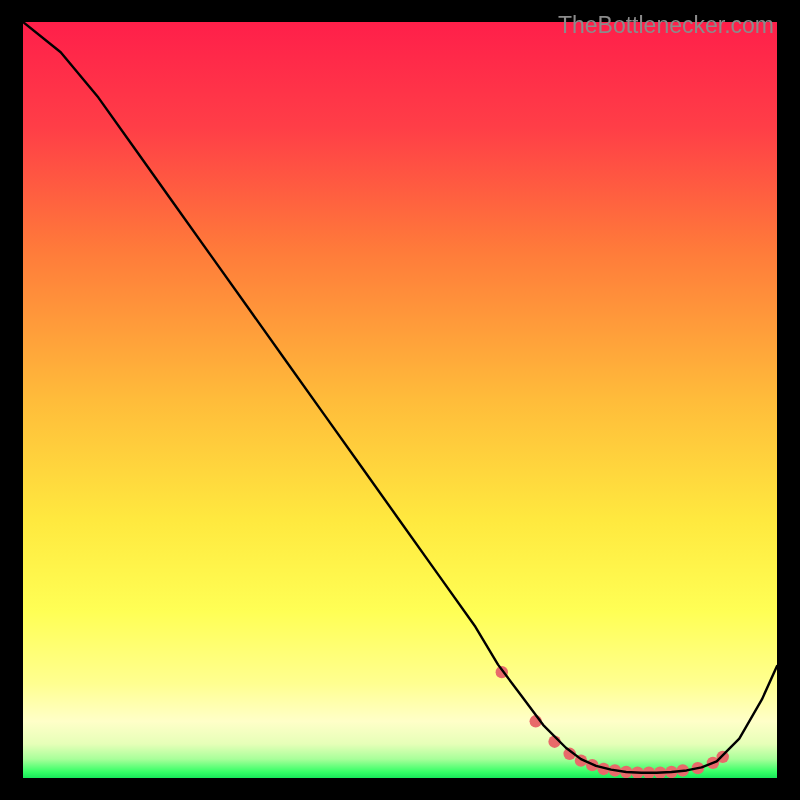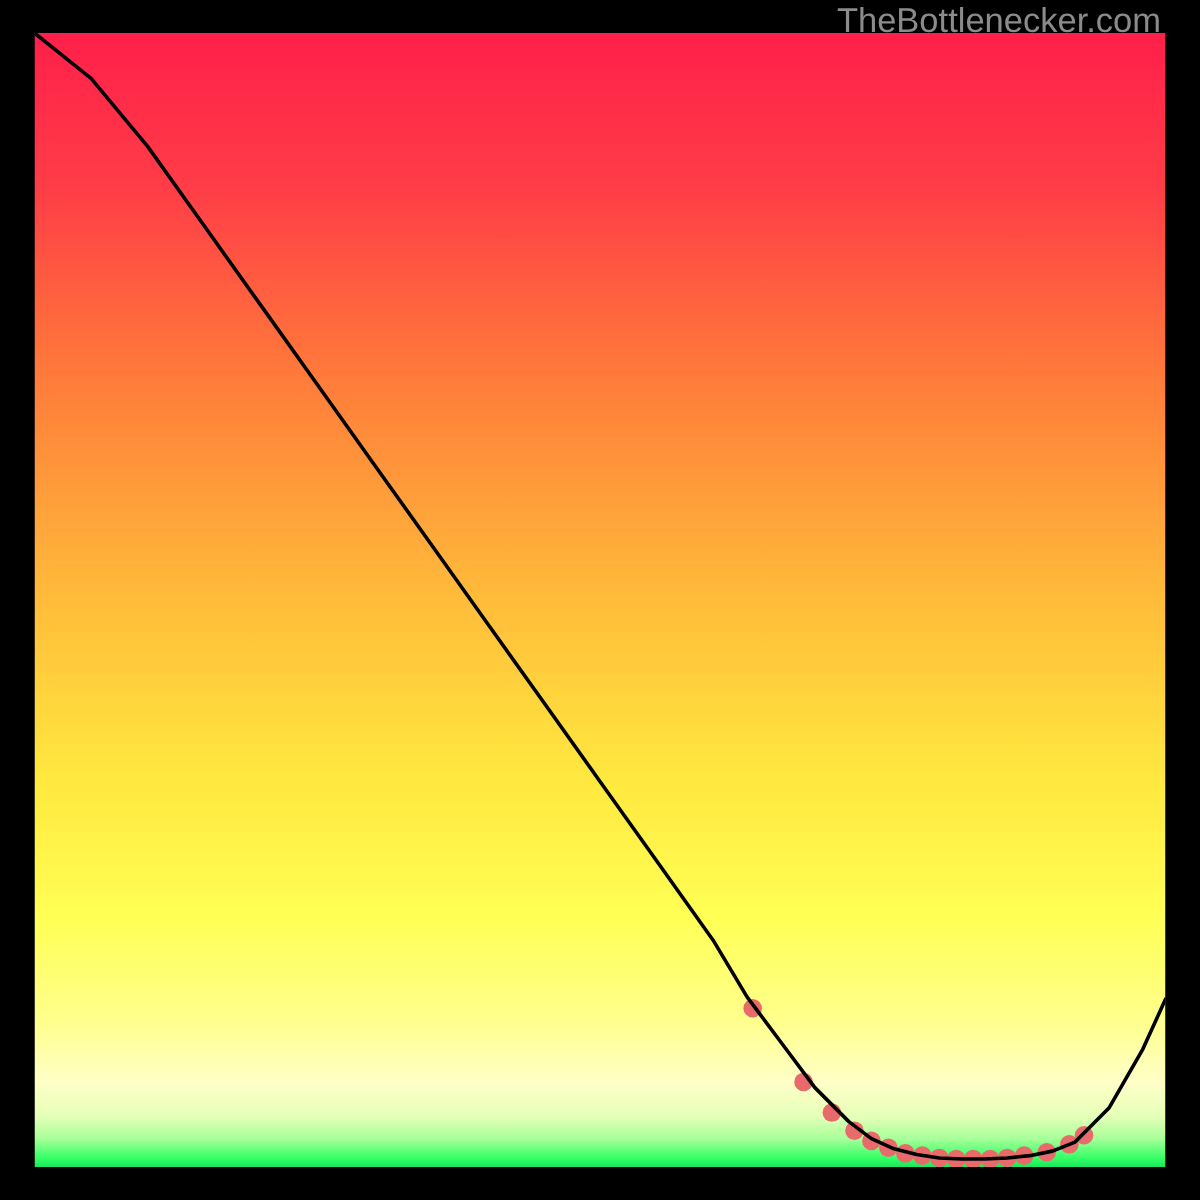--- a/index.html
+++ b/index.html
@@ -21,21 +21,21 @@
   }
   .plot {
     position: absolute;
     left: 0;
     top: 0;
     width: 754px;
     height: 756px;
   }
   .watermark {
     position: absolute;
-    top: 0;
+    top: 12px;
     right: 26px;
     color: #8b8b8b;
     font-size: 23px;
     letter-spacing: 0px;
     font-weight: 400;
   }
 </style>
 </head>
 <body>
 

